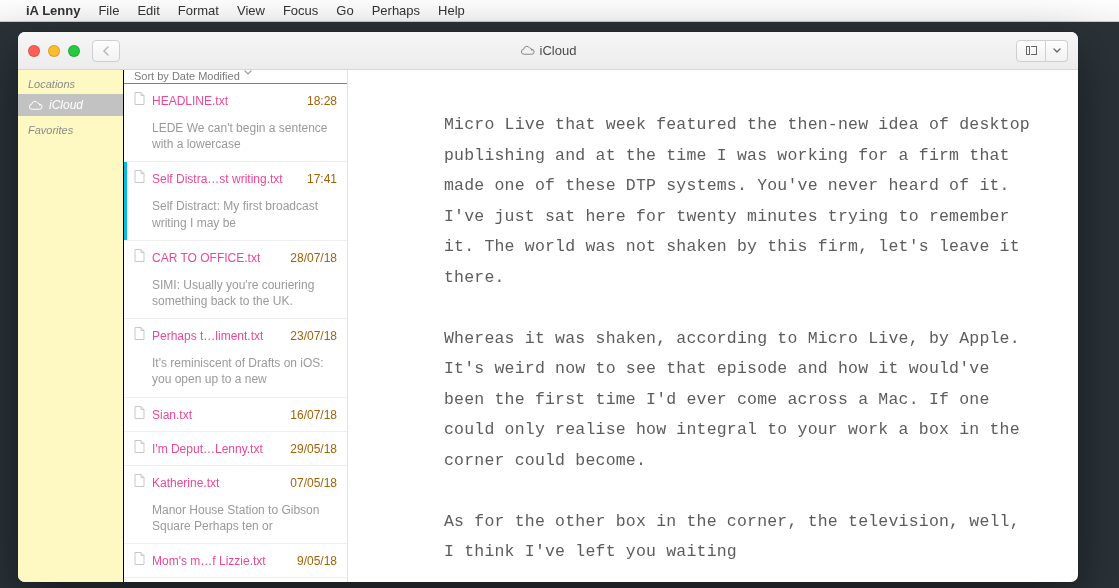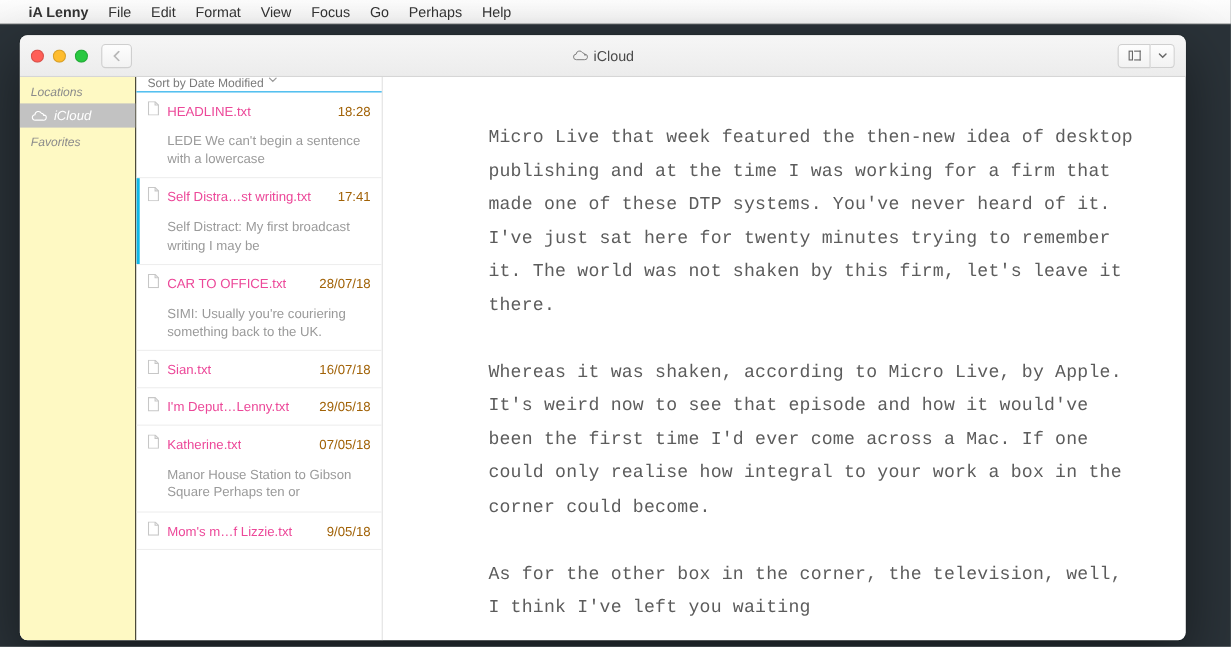--- a/index.html
+++ b/index.html
@@ -309,20 +309,33 @@
             <div class="preview">SIMI: Usually you're couriering something back to the UK.</div>
           </div>
           <div class="file-item">
             <div class="row1">
               <span class="ficon">
                 <svg width="11" height="13" viewBox="0 0 11 13">
                   <path d="M1 .5h6l3 3v9H1z" fill="none" stroke="#c7c7c7" stroke-width="1"></path>
                   <path d="M7 .5v3h3" fill="none" stroke="#c7c7c7" stroke-width="1"></path>
                 </svg>
               </span>
+              <span class="fname">Perhaps t…liment.txt</span>
+              <span class="fdate">23/07/18</span>
+            </div>
+            <div class="preview">It's reminiscent of Drafts on iOS: you open up to a new</div>
+          </div>
+          <div class="file-item">
+            <div class="row1">
+              <span class="ficon">
+                <svg width="11" height="13" viewBox="0 0 11 13">
+                  <path d="M1 .5h6l3 3v9H1z" fill="none" stroke="#c7c7c7" stroke-width="1"></path>
+                  <path d="M7 .5v3h3" fill="none" stroke="#c7c7c7" stroke-width="1"></path>
+                </svg>
+              </span>
               <span class="fname">Sian.txt</span>
               <span class="fdate">16/07/18</span>
             </div>
           </div>
           <div class="file-item">
             <div class="row1">
               <span class="ficon">
                 <svg width="11" height="13" viewBox="0 0 11 13">
                   <path d="M1 .5h6l3 3v9H1z" fill="none" stroke="#c7c7c7" stroke-width="1"></path>
                   <path d="M7 .5v3h3" fill="none" stroke="#c7c7c7" stroke-width="1"></path>

